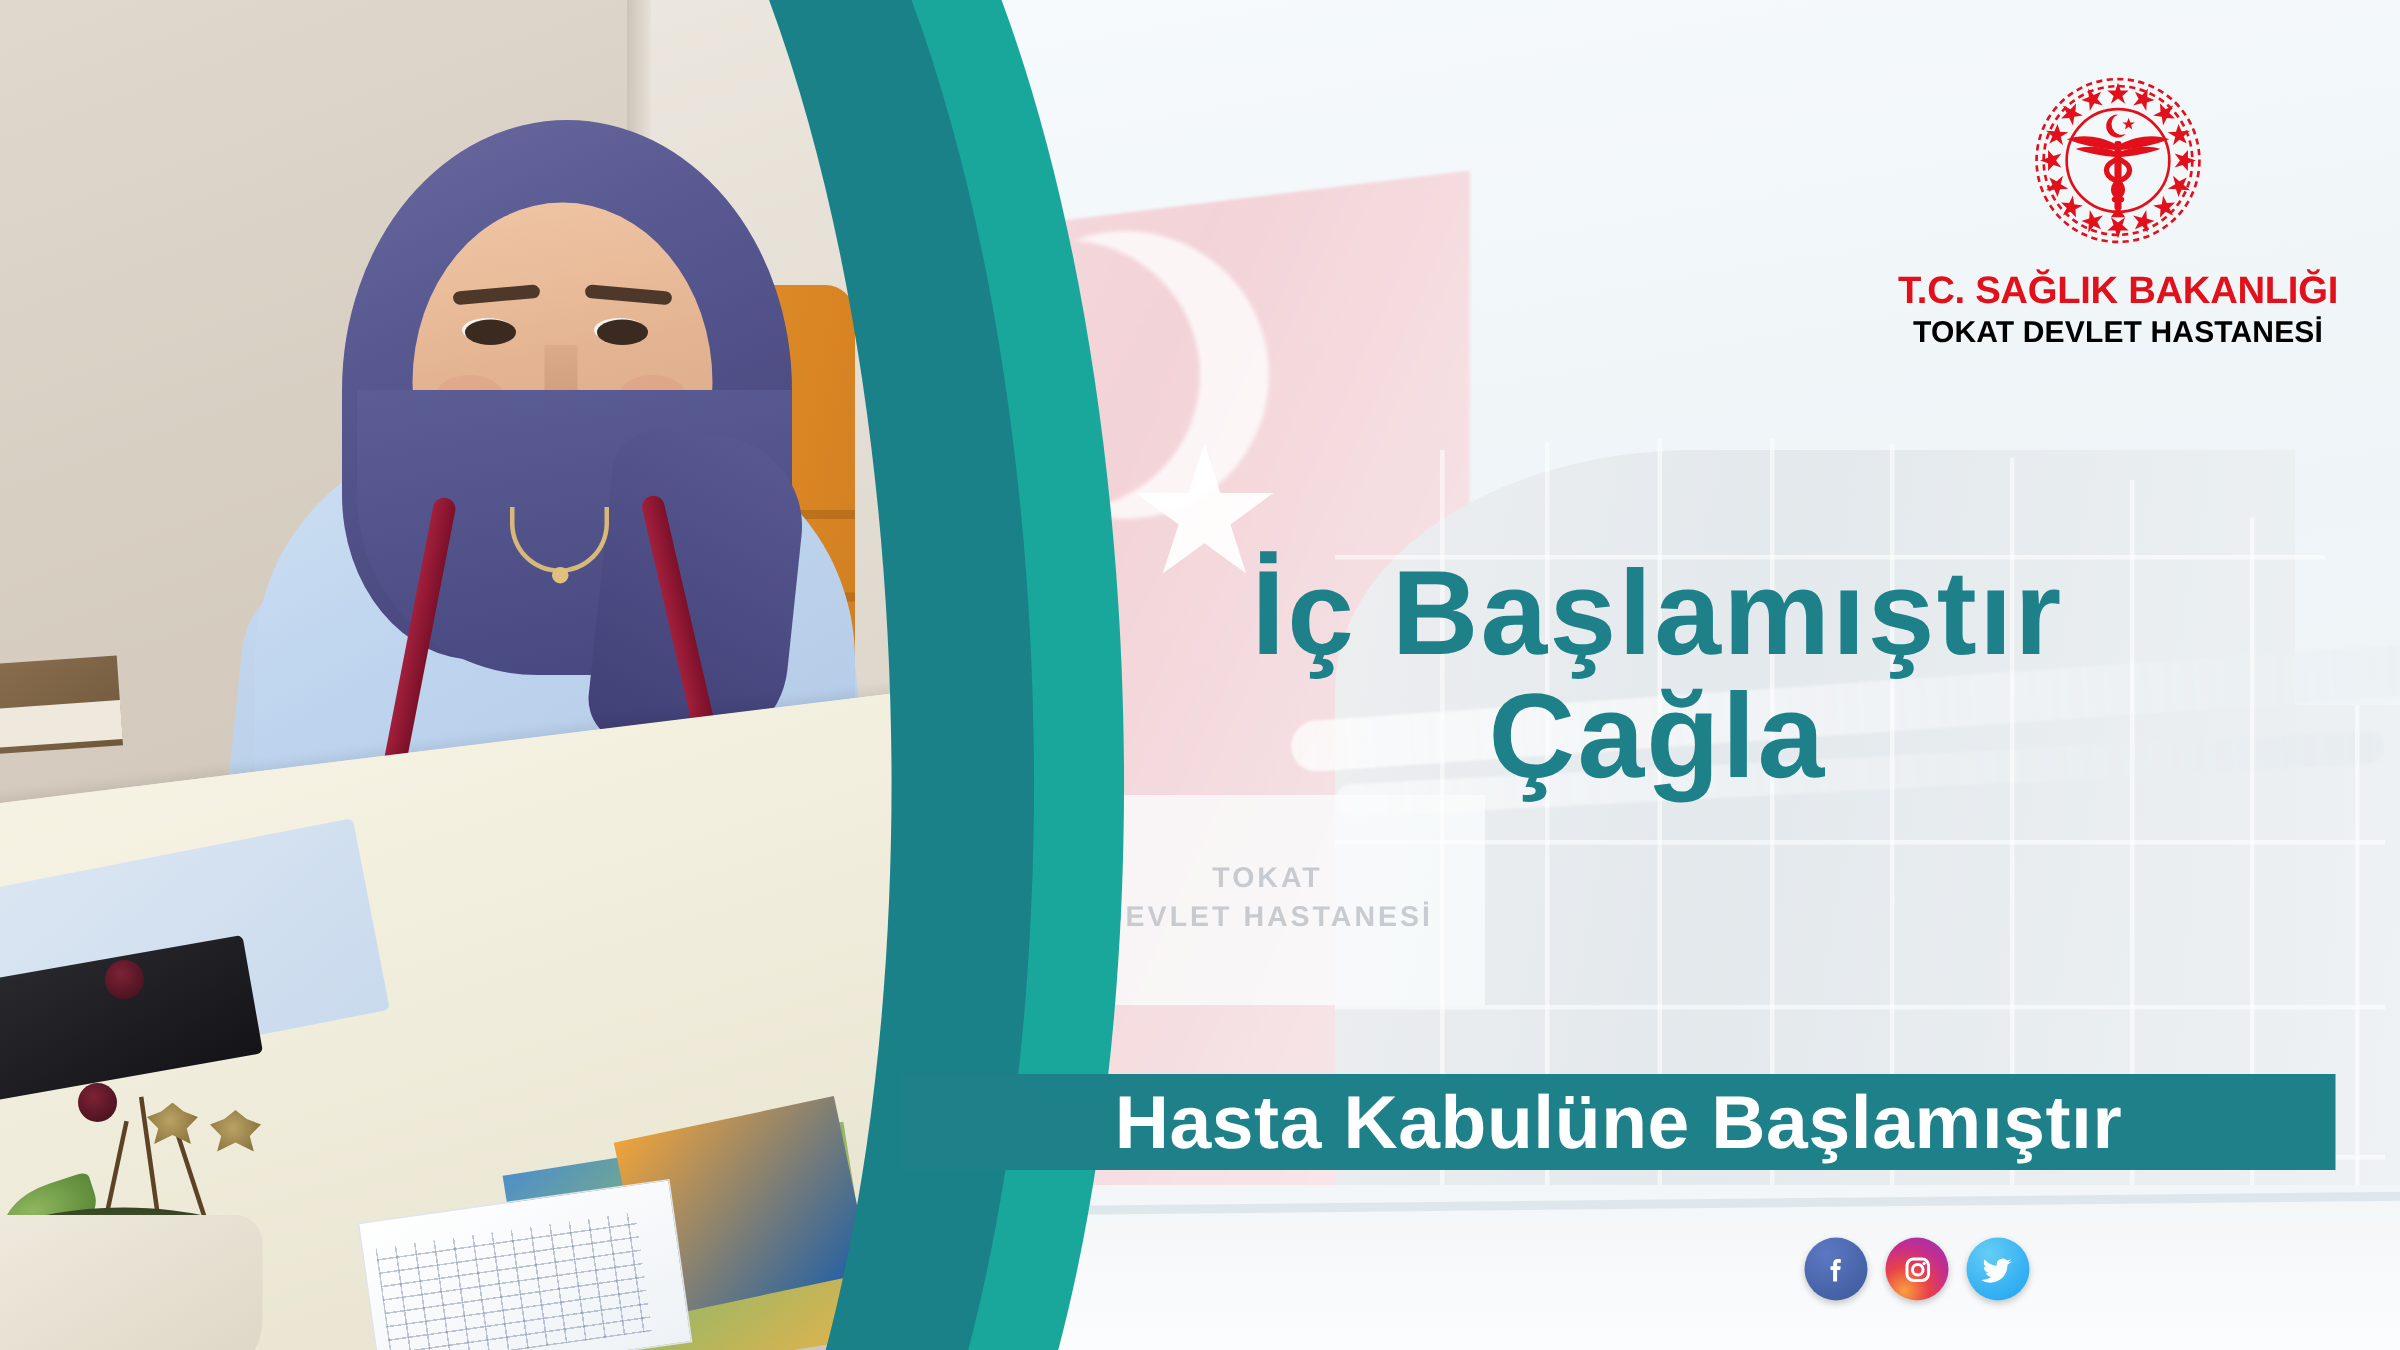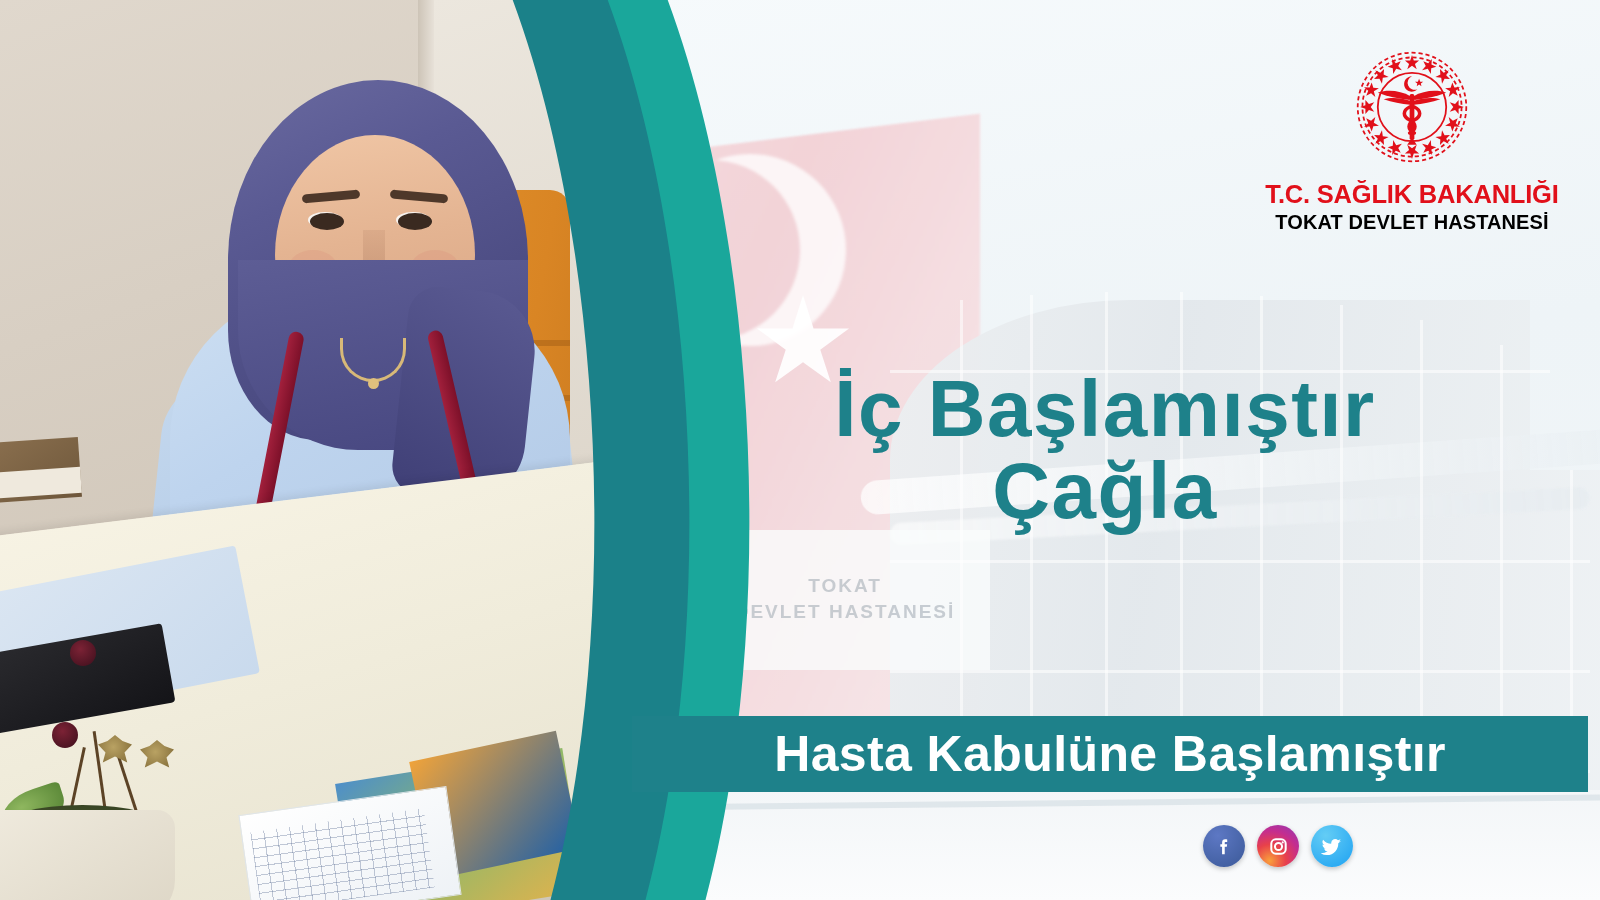--- a/index.html
+++ b/index.html
@@ -343,21 +343,21 @@
   .doctor-name {
     position:absolute; left:640px; top:594px; width:950px;
     text-align:center;
     color:#223667; font-weight:bold;
     font-size:63px; line-height:66px;
     letter-spacing:-.5px;
     white-space:nowrap;
   }
 
   .banner {
-    position:absolute; left:632px; top:716px; width:956px; height:76px;
+    position:absolute; left:601px; top:716px; width:956px; height:64px;
     background:#1e818a;
     display:flex; align-items:center; justify-content:center;
   }
   .banner-text {
     color:#ffffff; font-weight:bold; font-size:50px; letter-spacing:.4px;
     white-space:nowrap;
   }
 
   .social {
     position:absolute; left:1203px; top:825px;

